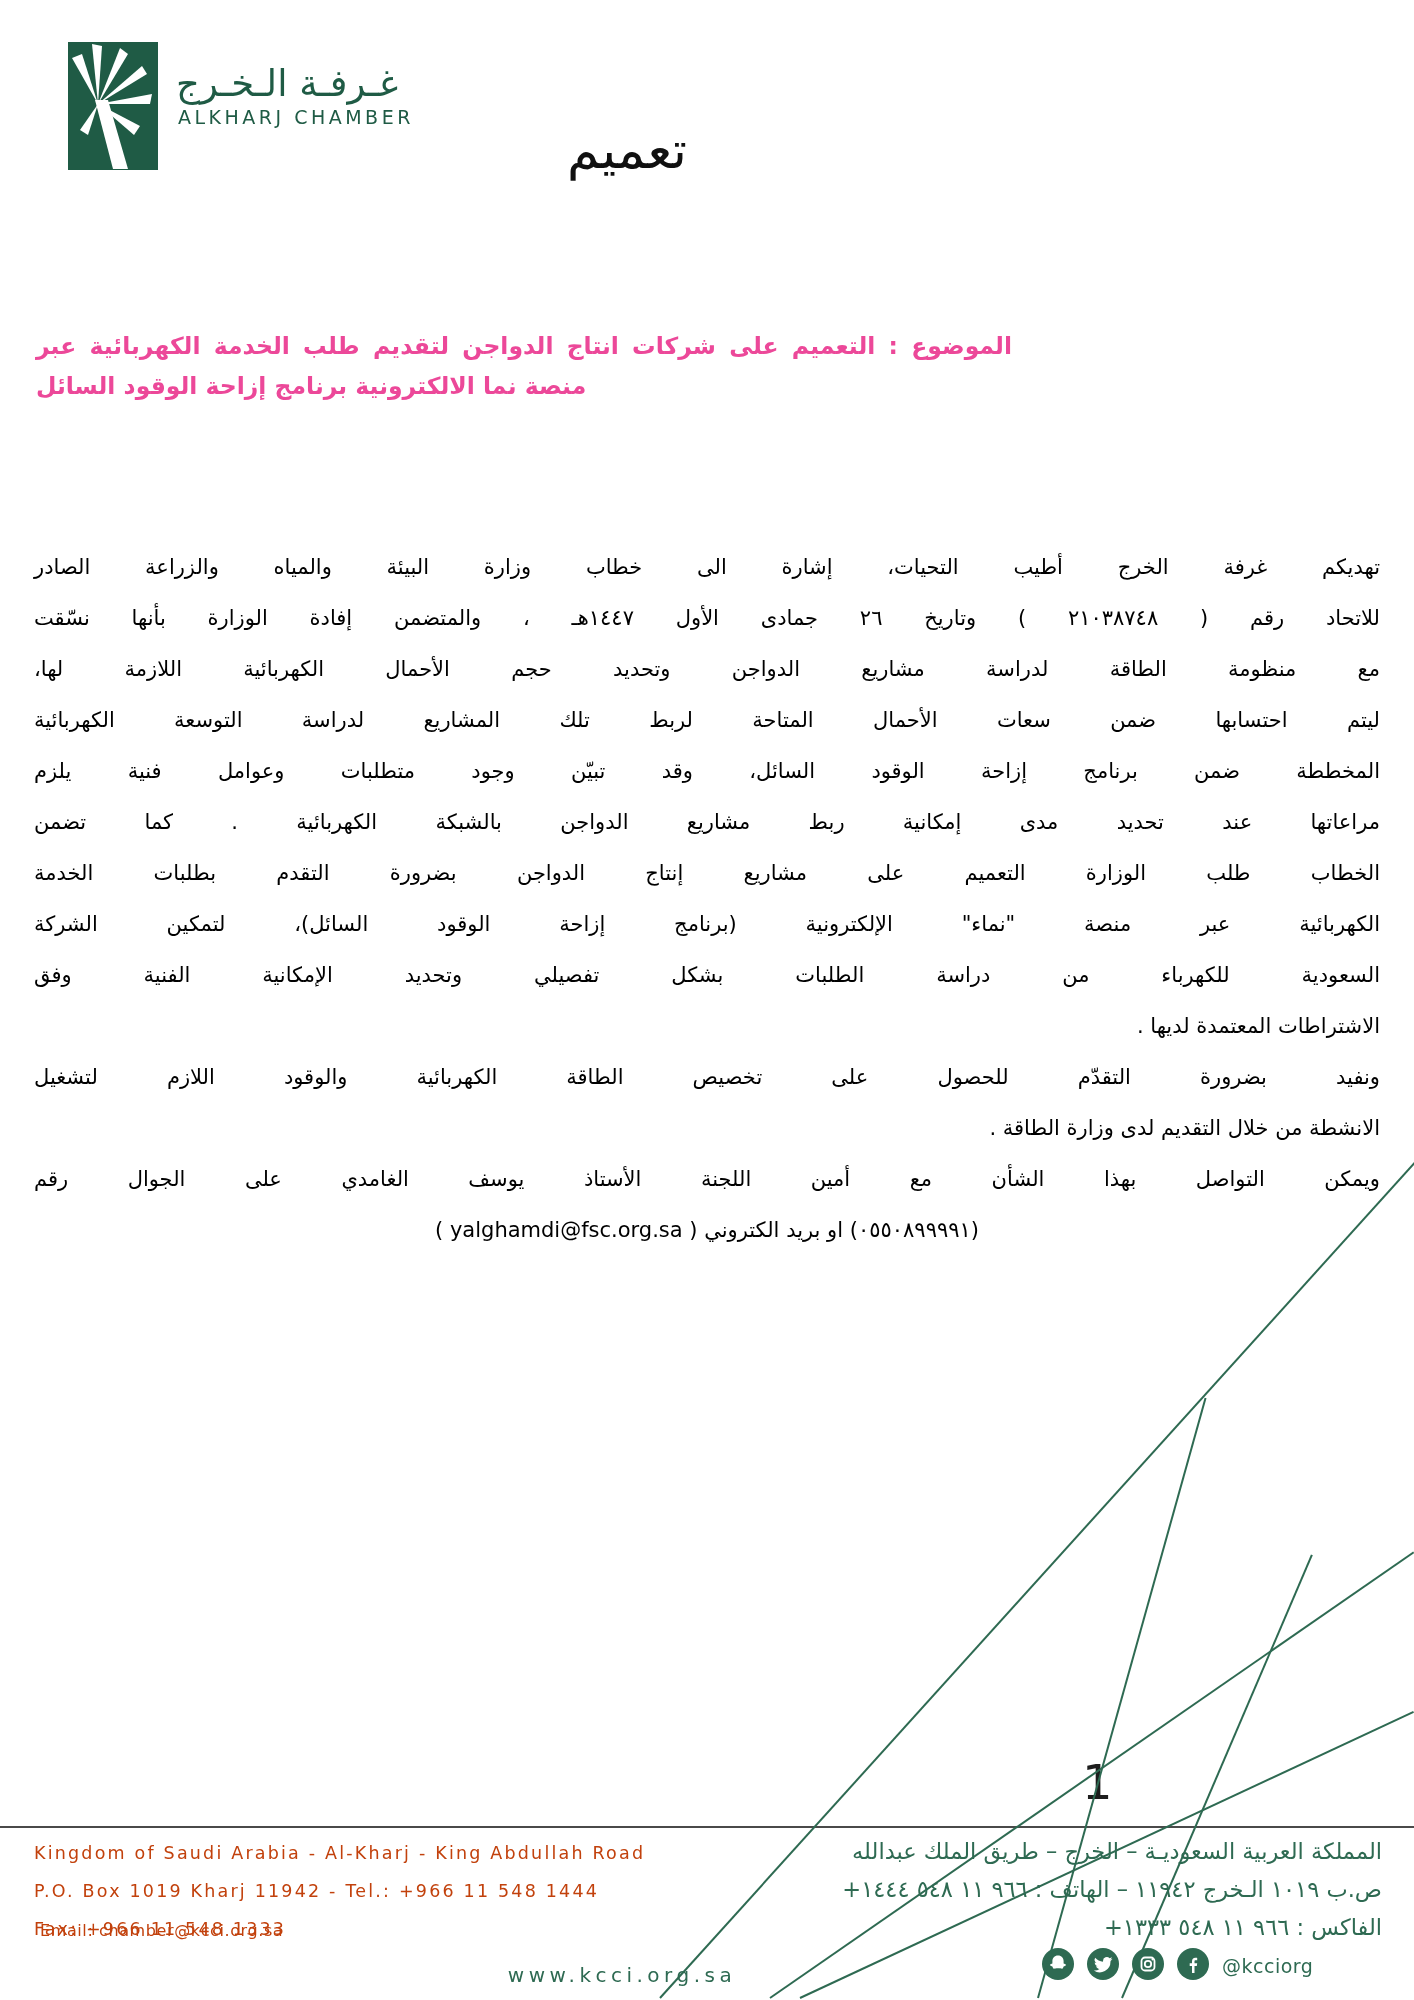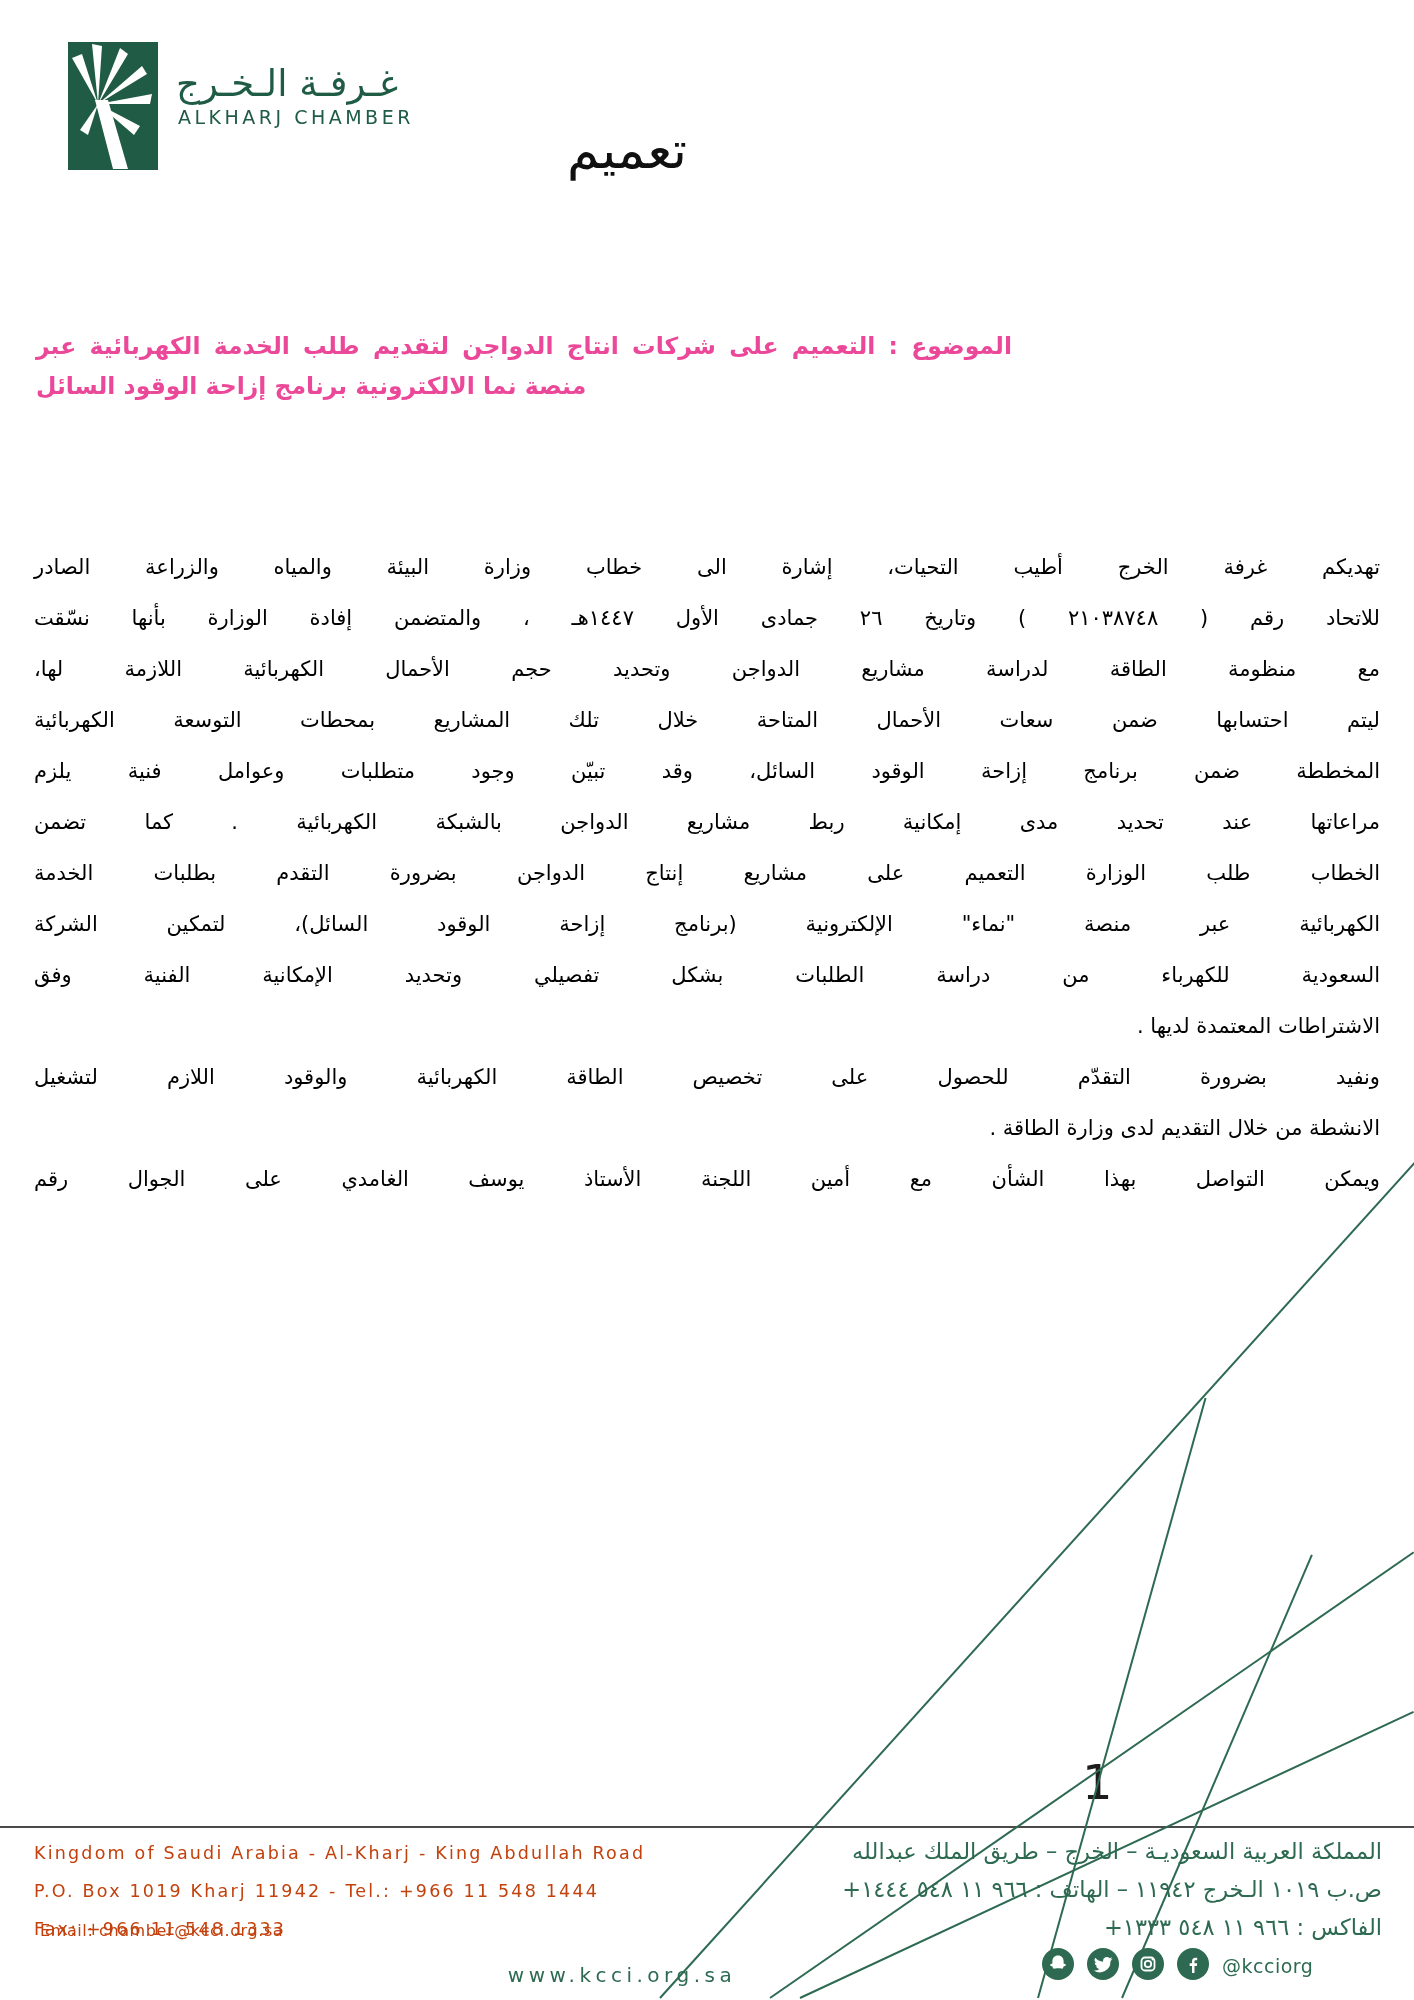--- a/index.html
+++ b/index.html
@@ -64,30 +64,31 @@
 
   <div class="abs subject">
     <div class="l1">الموضوع : التعميم على شركات انتاج الدواجن لتقديم طلب الخدمة الكهربائية عبر</div>
     <div class="l2">منصة نما الالكترونية برنامج إزاحة الوقود السائل</div>
   </div>
 
   <div class="abs body-text">
       <div class="body-line">تهديكم غرفة الخرج أطيب التحيات، إشارة الى خطاب وزارة البيئة والمياه والزراعة الصادر</div>
       <div class="body-line">للاتحاد رقم ( ٢١٠٣٨٧٤٨ ) وتاريخ ٢٦ جمادى الأول ١٤٤٧هـ ، والمتضمن إفادة الوزارة بأنها نسّقت</div>
       <div class="body-line">مع منظومة الطاقة لدراسة مشاريع الدواجن وتحديد حجم الأحمال الكهربائية اللازمة لها،</div>
-      <div class="body-line">ليتم احتسابها ضمن سعات الأحمال المتاحة خلال تلك المشاريع بمحطات التوسعة الكهربائية</div>
+      <div class="body-line">ليتم احتسابها ضمن سعات الأحمال المتاحة لربط تلك المشاريع لدراسة التوسعة الكهربائية</div>
       <div class="body-line">المخططة ضمن برنامج إزاحة الوقود السائل، وقد تبيّن وجود متطلبات وعوامل فنية يلزم</div>
       <div class="body-line">مراعاتها عند تحديد مدى إمكانية ربط مشاريع الدواجن بالشبكة الكهربائية . كما تضمن</div>
       <div class="body-line">الخطاب طلب الوزارة التعميم على مشاريع إنتاج الدواجن بضرورة التقدم بطلبات الخدمة</div>
       <div class="body-line">الكهربائية عبر منصة "نماء" الإلكترونية (برنامج إزاحة الوقود السائل)، لتمكين الشركة</div>
       <div class="body-line">السعودية للكهرباء من دراسة الطلبات بشكل تفصيلي وتحديد الإمكانية الفنية وفق</div>
       <div class="body-line" style="text-align: right; text-align-last: right;">الاشتراطات المعتمدة لديها .</div>
       <div class="body-line">ونفيد بضرورة التقدّم للحصول على تخصيص الطاقة الكهربائية والوقود اللازم لتشغيل</div>
       <div class="body-line" style="text-align: right; text-align-last: right;">الانشطة من خلال التقديم لدى وزارة الطاقة .</div>
       <div class="body-line">ويمكن التواصل بهذا الشأن مع أمين اللجنة الأستاذ يوسف الغامدي على الجوال رقم</div>
+      <div class="body-line" style="text-align: center; text-align-last: center;">(٠٥٥٠٨٩٩٩٩١) او بريد الكتروني ⁦( yalghamdi@fsc.org.sa )⁩</div>
     </div>
 
   <div class="abs page-num">1</div>
 
   <div class="abs sep"></div>
 
   <div class="abs footer-en z2">
     <div>Kingdom of Saudi Arabia - Al-Kharj - King Abdullah Road</div>
     <div>P.O. Box 1019 Kharj 11942 - Tel.: +966 11 548 1444</div>
     <div class="overlap">

